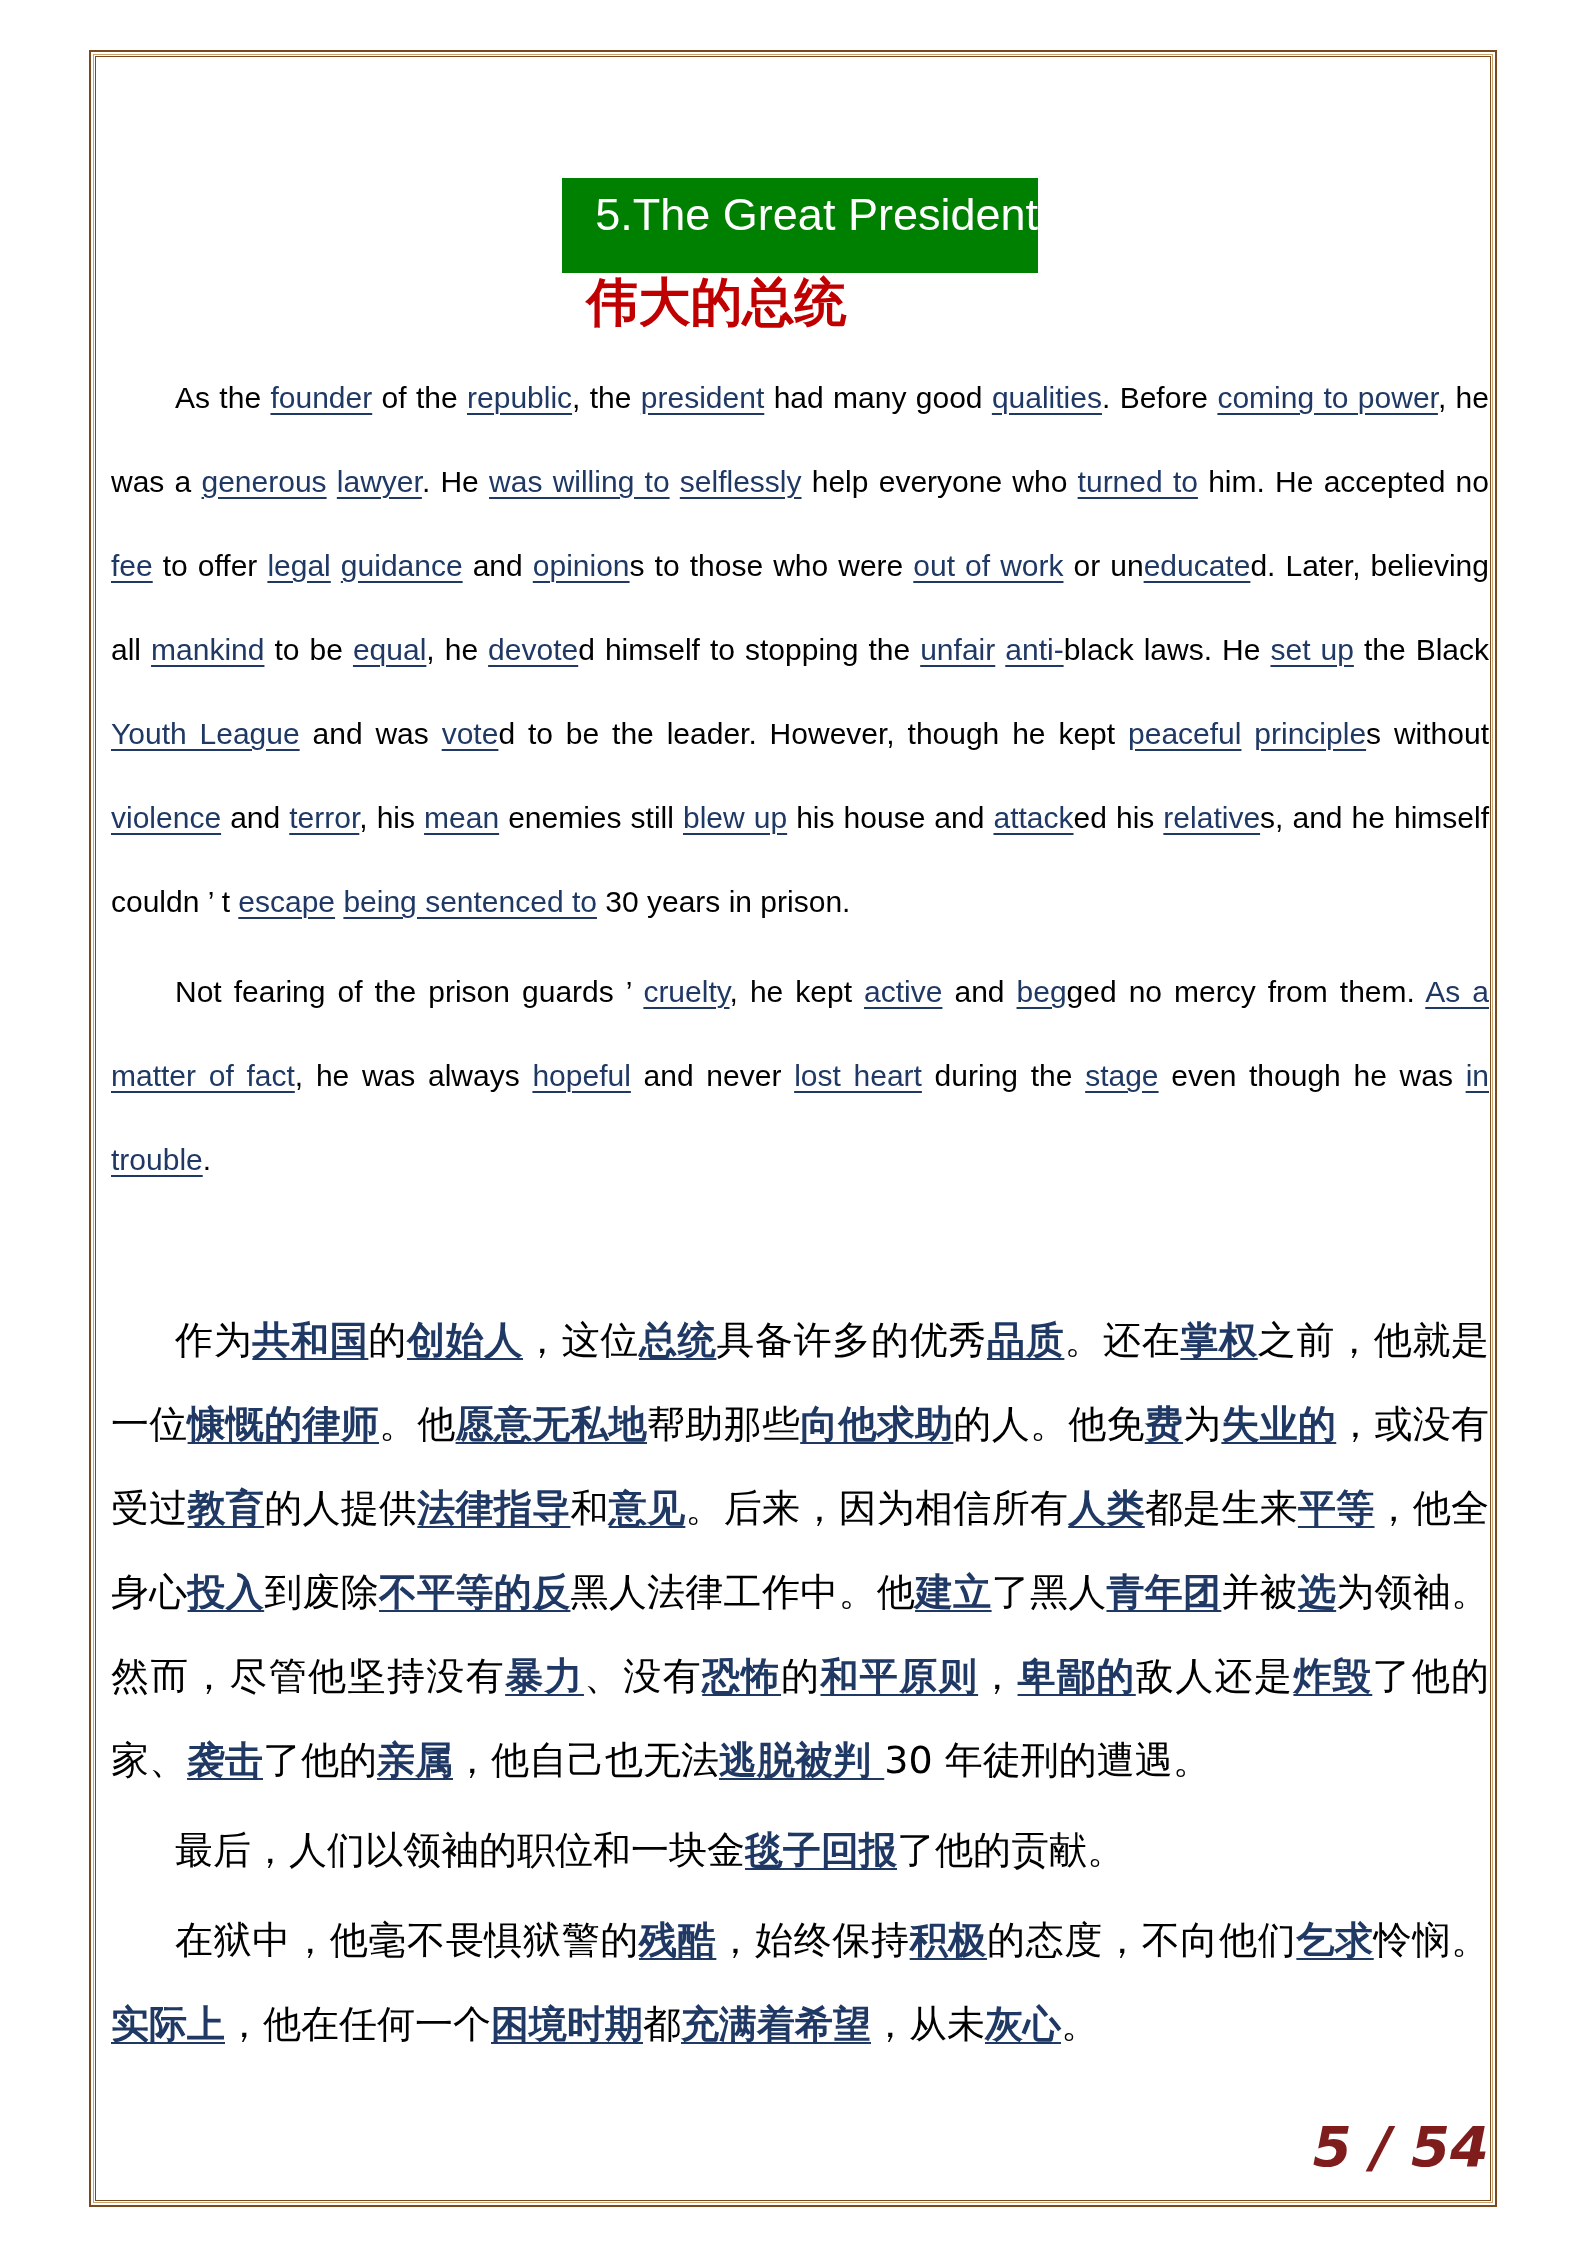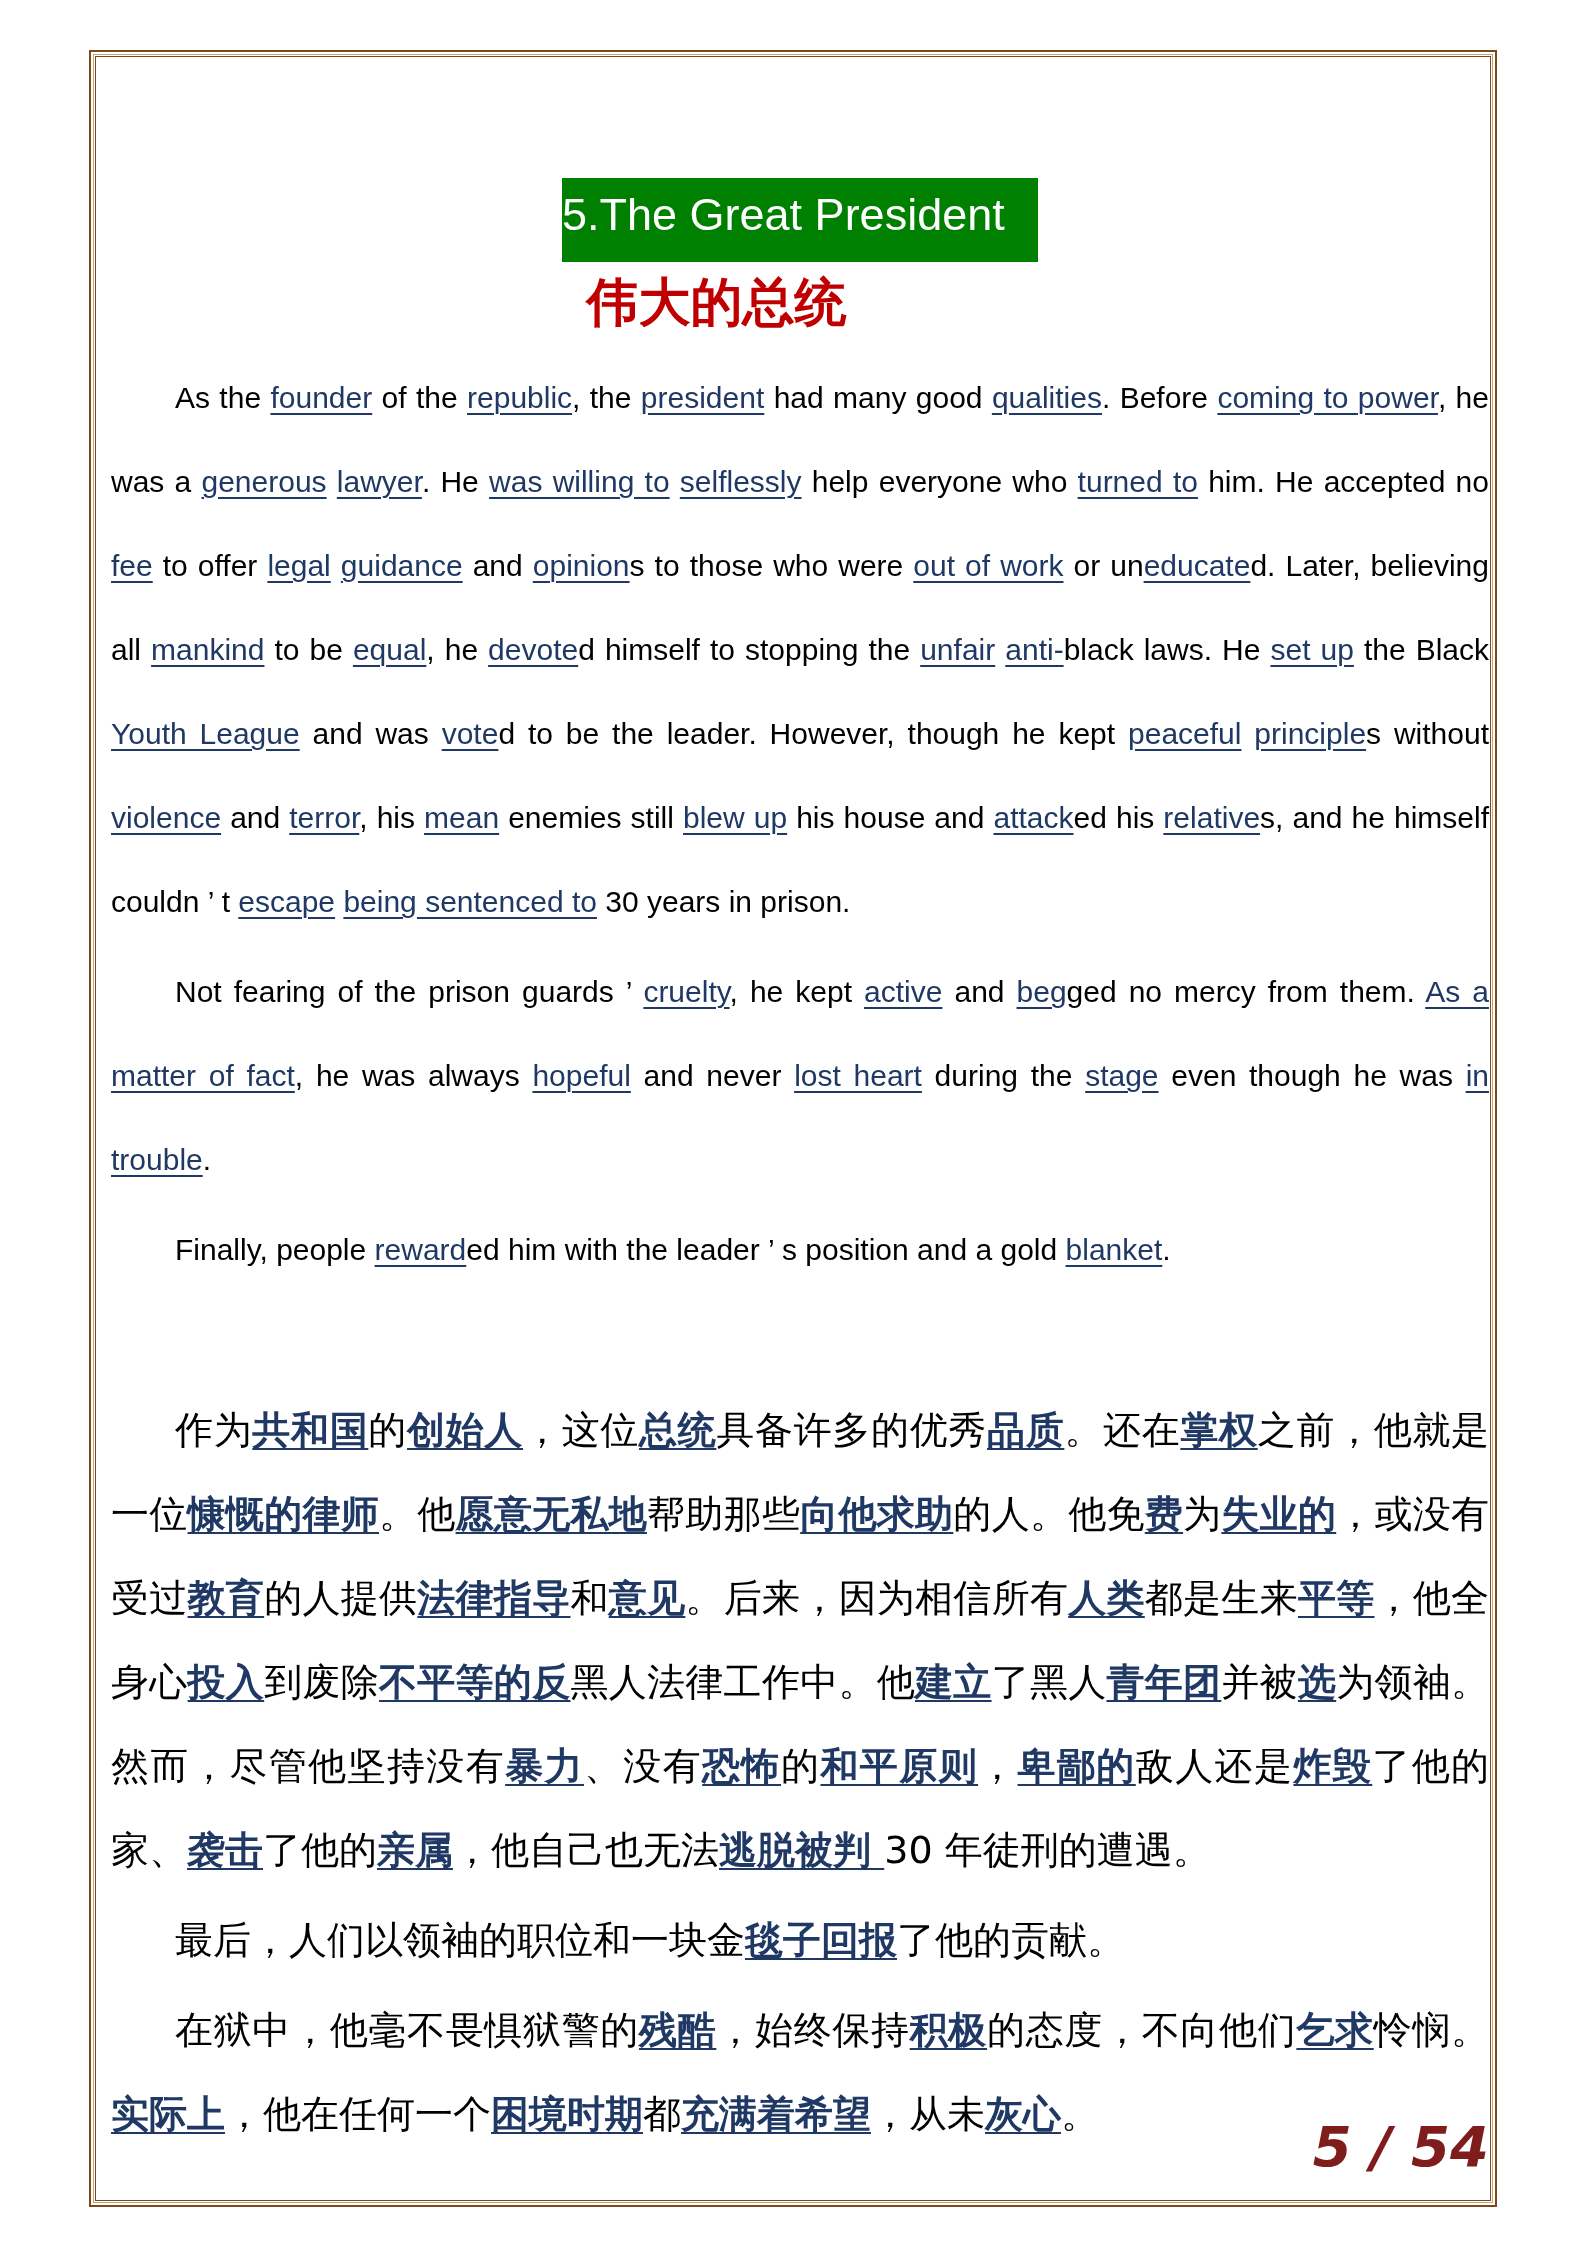--- a/index.html
+++ b/index.html
@@ -4,23 +4,23 @@
 <style>
   html, body { margin: 0; padding: 0; background: #ffffff; }
   body { width: 1587px; height: 2245px; position: relative; overflow: hidden;
          font-family: "Liberation Sans", "DejaVu Sans", sans-serif; }
   .frame { position: absolute; left: 89px; top: 50px; width: 1408px; height: 2157px;
            border: 2px solid #7a4a1e; box-sizing: border-box; }
   .frame::before { content: ""; position: absolute; left: 2px; top: 2px; right: 2px; bottom: 2px;
            border: 1px solid #c8a36a; }
   .frame::after { content: ""; position: absolute; left: 4px; top: 4px; right: 4px; bottom: 4px;
            border: 1px solid #7a4a1e; }
-  .title-en { position: absolute; left: 562px; top: 178px; width: 476px; height: 84px;
+  .title-en { position: absolute; left: 562px; top: 178px; width: 476px; height: 95px;
               background: #008000; color: #ffffff; font-size: 45px; line-height: 74px;
-              text-align: left; white-space: nowrap; }
+              text-align: right; white-space: nowrap; }
   .title-zh { position: absolute; left: 0; width: 1433px; top: 262px; text-align: center;
               color: #c00000; font-size: 52px; font-weight: bold; line-height: 80px;
               font-family: "DejaVu Sans", sans-serif; }
   .content { position: absolute; left: 105px; top: 350px; width: 1390px; }
   .p { font-size: 30px; line-height: 84px; color: #000; text-align: justify; margin: 6px; }
   .p.indent { text-indent: 64px; }
   .p.zh { font-family: "DejaVu Sans", sans-serif; font-size: 38px; }
   .u { color: #1f3864; text-decoration: underline; text-decoration-thickness: 2px;
        text-underline-offset: 5px; }
   .zh .u { font-weight: bold; }
@@ -32,20 +32,19 @@
 <body>
 
 <div class="frame"></div>
 
 <div class="title-en">5.The Great President</div>
 <div class="title-zh">伟大的总统</div>
 
 <div class="content">
   <p class="p indent"><span>As the </span><span class="u">founder</span><span> of the </span><span class="u">republic</span><span>, the </span><span class="u">president</span><span> had many good </span><span class="u">qualities</span><span>. Before </span><span class="u">coming to power</span><span>, he was a </span><span class="u">generous</span><span> </span><span class="u">lawyer</span><span>. He </span><span class="u">was willing to</span><span> </span><span class="u">selflessly</span><span> help everyone who </span><span class="u">turned to</span><span> him. He accepted no </span><span class="u">fee</span><span> to offer </span><span class="u">legal</span><span> </span><span class="u">guidance</span><span> and </span><span class="u">opinion</span><span>s to those who were </span><span class="u">out of work</span><span> or un</span><span class="u">educate</span><span>d. Later, believing all </span><span class="u">mankind</span><span> to be </span><span class="u">equal</span><span>, he </span><span class="u">devote</span><span>d himself to stopping the </span><span class="u">unfair</span><span> </span><span class="u">anti-</span><span>black laws. He </span><span class="u">set up</span><span> the Black </span><span class="u">Youth League</span><span> and was </span><span class="u">vote</span><span>d to be the leader. However, though he kept </span><span class="u">peaceful</span><span> </span><span class="u">principle</span><span>s without </span><span class="u">violence</span><span> and </span><span class="u">terror</span><span>, his </span><span class="u">mean</span><span> enemies still </span><span class="u">blew up</span><span> his house and </span><span class="u">attack</span><span>ed his </span><span class="u">relative</span><span>s, and he himself couldn ’ t </span><span class="u">escape</span><span> </span><span class="u">being sentenced to</span><span> 30 years in prison.</span></p>
   <p class="p indent"><span>Not fearing of the prison guards ’  </span><span class="u">cruelty</span><span>, he kept </span><span class="u">active</span><span> and </span><span class="u">beg</span><span>ged no mercy from them. </span><span class="u">As a matter of fact</span><span>, he was always </span><span class="u">hopeful</span><span> and never </span><span class="u">lost heart</span><span> during the </span><span class="u">stage</span><span> even though he was </span><span class="u">in trouble</span><span>.</span></p>
-  <p class="p indent"><span>Finally, people </span><span class="u">reward</span><span>ed him with the leader ’ s position and a gold </span><span class="u">blanket</span><span>.</span></p>
   <div class="gap"></div>
   <p class="p indent zh"><span>作为</span><span class="u">共和国</span><span>的</span><span class="u">创始人</span><span>，这位</span><span class="u">总统</span><span>具备许多的优秀</span><span class="u">品质</span><span>。还在</span><span class="u">掌权</span><span>之前，他就是一位</span><span class="u">慷慨的律师</span><span>。他</span><span class="u">愿意无私地</span><span>帮助那些</span><span class="u">向他求助</span><span>的人。他免</span><span class="u">费</span><span>为</span><span class="u">失业的</span><span>，或没有受过</span><span class="u">教育</span><span>的人提供</span><span class="u">法律指导</span><span>和</span><span class="u">意见</span><span>。后来，因为相信所有</span><span class="u">人类</span><span>都是生来</span><span class="u">平等</span><span>，他全身心</span><span class="u">投入</span><span>到废除</span><span class="u">不平等的反</span><span>黑人法律工作中。他</span><span class="u">建立</span><span>了黑人</span><span class="u">青年团</span><span>并被</span><span class="u">选</span><span>为领袖。然而，尽管他坚持没有</span><span class="u">暴力</span><span>、没有</span><span class="u">恐怖</span><span>的</span><span class="u">和平原则</span><span>，</span><span class="u">卑鄙的</span><span>敌人还是</span><span class="u">炸毁</span><span>了他的家、</span><span class="u">袭击</span><span>了他的</span><span class="u">亲属</span><span>，他自己也无法</span><span class="u">逃脱被判 </span><span>30 年徒刑的遭遇。</span></p>
   <p class="p indent zh"><span>最后，人们以领袖的职位和一块金</span><span class="u">毯子回报</span><span>了他的贡献。</span></p>
   <p class="p indent zh"><span>在狱中，他毫不畏惧狱警的</span><span class="u">残酷</span><span>，始终保持</span><span class="u">积极</span><span>的态度，不向他们</span><span class="u">乞求</span><span>怜悯。</span><span class="u">实际上</span><span>，他在任何一个</span><span class="u">困境时期</span><span>都</span><span class="u">充满着希望</span><span>，从未</span><span class="u">灰心</span><span>。</span></p>
 </div>
 
 <div class="page-num">5 / 54</div>
 
 </body></html>

